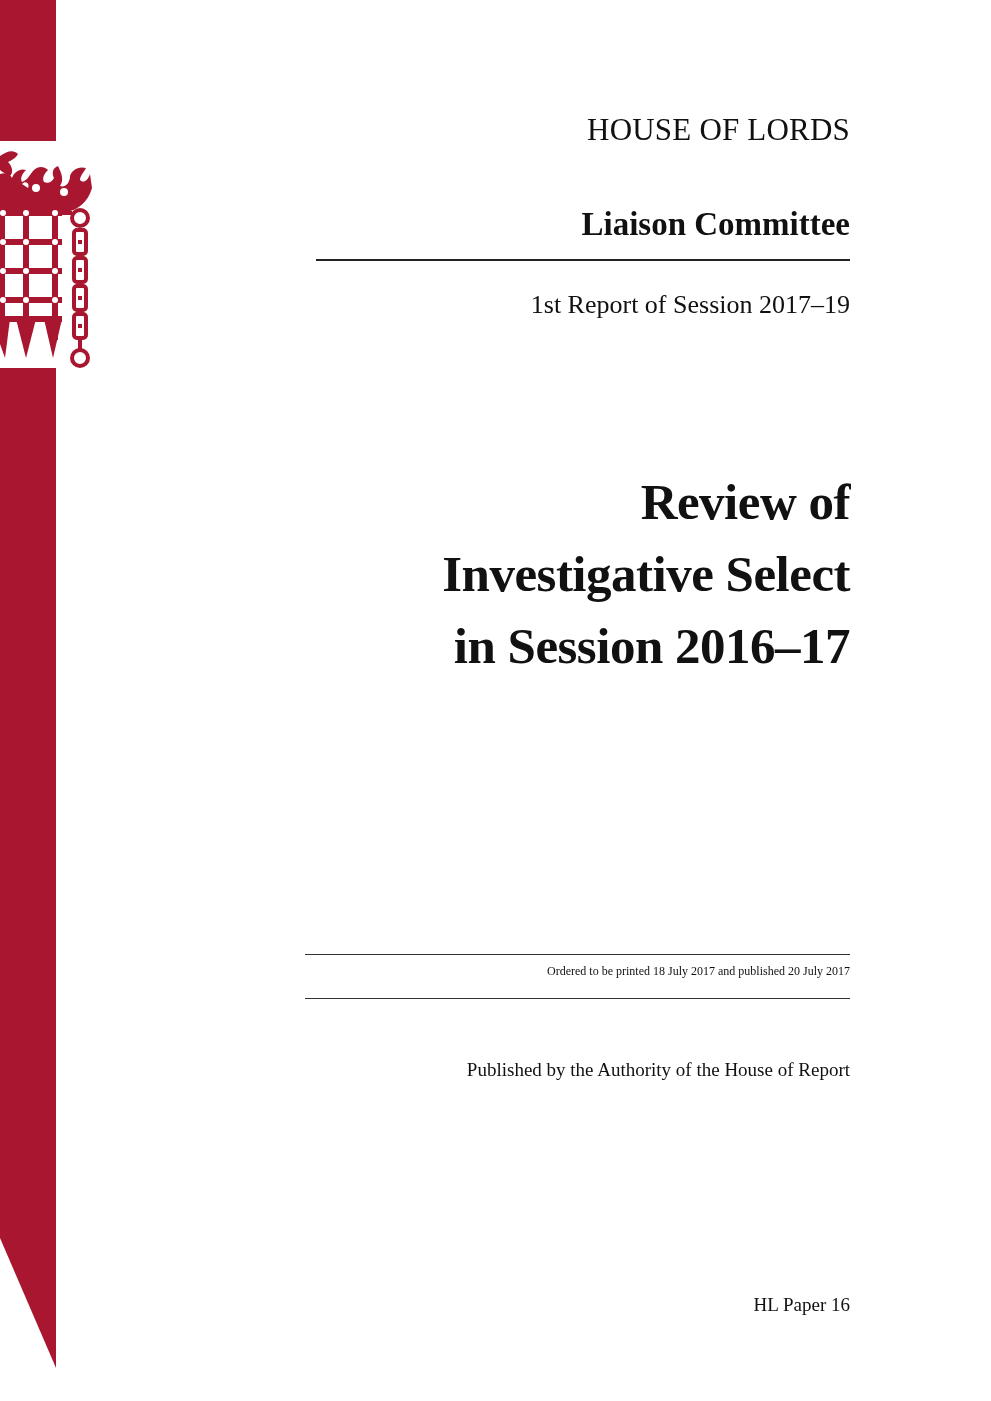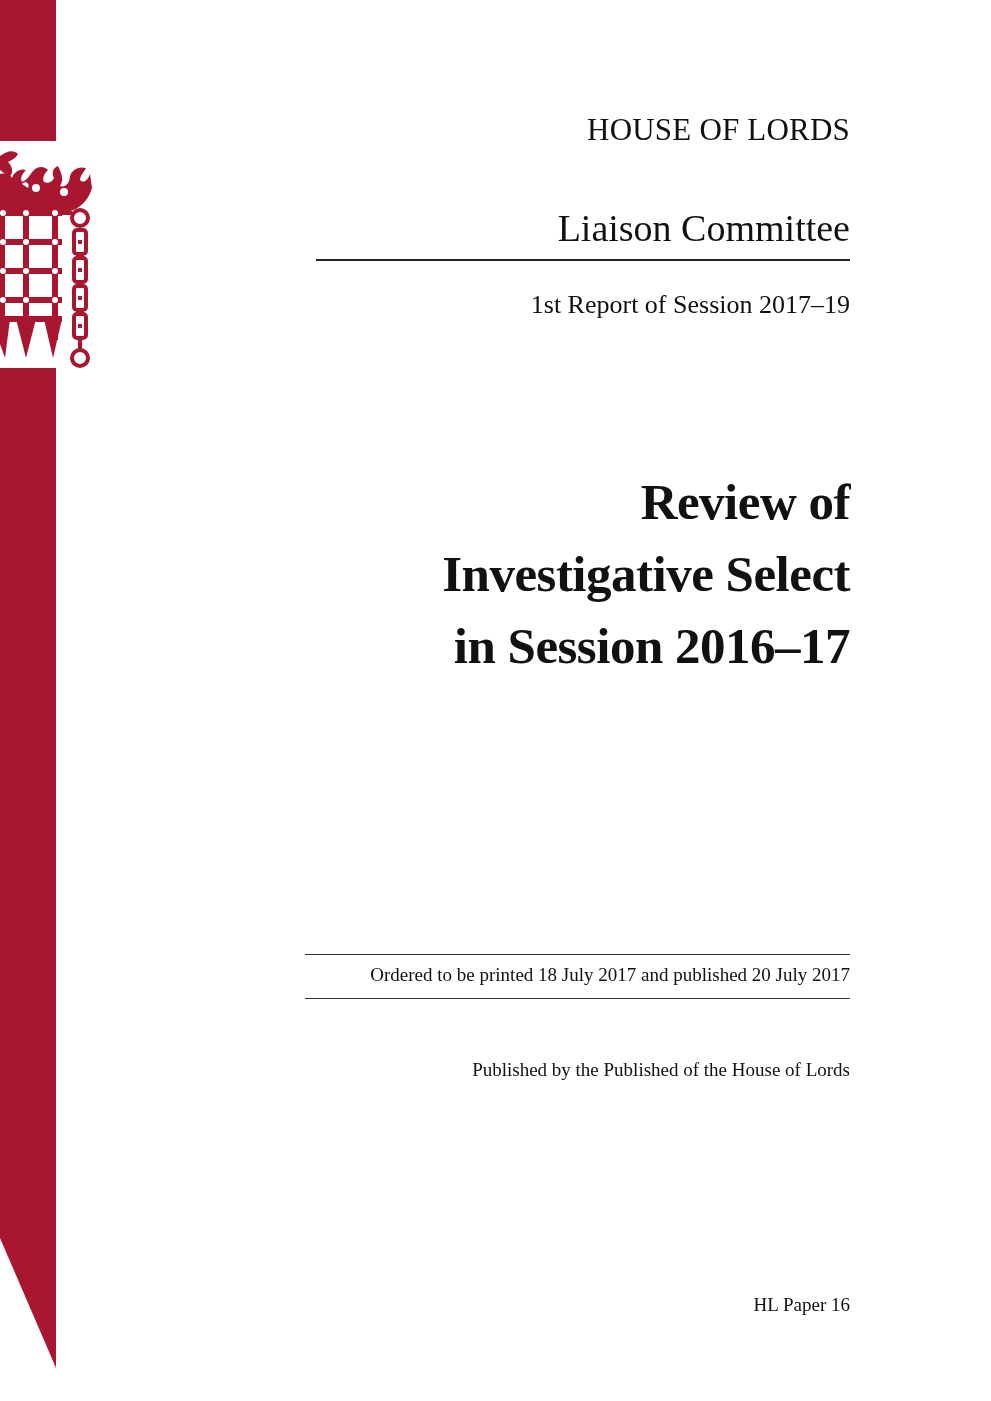--- a/index.html
+++ b/index.html
@@ -8,32 +8,32 @@
     background: #ffffff; color: #111111;
     font-family: "Liberation Serif", "DejaVu Serif", serif;
   }
   .band-top { position: absolute; left: 0; top: 0; width: 56px; height: 141px; background: #A8172F; }
   .band-bottom { position: absolute; left: 0; top: 368px; width: 56px; height: 1000px; }
   .band-bottom svg { display: block; }
   .logo { position: absolute; left: 0; top: 144px; width: 96px; height: 232px; }
 
   .right { position: absolute; right: 141px; text-align: right; white-space: nowrap; }
   .house { top: 112px; font-size: 31px; letter-spacing: 0.2px; }
-  .committee { top: 206px; font-size: 38px; }
+  .committee { top: 206px; font-size: 33px; font-weight: bold; }
   .rule1 { position: absolute; left: 316px; width: 534px; top: 259px; height: 2px; background: #222; }
   .session { top: 290px; font-size: 26px; }
 
   .title {
     position: absolute; right: 141px; top: 466px; width: 700px; text-align: right;
     font-weight: bold; font-size: 51px; line-height: 72px; letter-spacing: -0.5px;
   }
   .title div { white-space: nowrap; }
 
   .rule2 { position: absolute; left: 305px; width: 545px; top: 954px; height: 1px; background: #333; }
-  .ordered { top: 964px; font-size: 19px; }
+  .ordered { top: 964px; font-size: 12px; }
   .rule3 { position: absolute; left: 305px; width: 545px; top: 998px; height: 1px; background: #333; }
   .published { top: 1059px; font-size: 19px; }
   .paper { top: 1294px; font-size: 19px; }
 </style>
 </head>
 <body>
 
 <div class="band-top"></div>
 
 <div class="logo">
@@ -103,14 +103,14 @@
 
 <div class="title">
   <div>Review of</div>
   <div>Investigative Select</div>
   <div>in Session 2016–17</div>
 </div>
 
 <div class="rule2"></div>
 <div class="right ordered">Ordered to be printed 18 July 2017 and published 20 July 2017</div>
 <div class="rule3"></div>
-<div class="right published">Published by the Published of the House of Lords</div>
+<div class="right published">Published by the Authority of the House of Report</div>
 <div class="right paper">HL Paper 16</div>
 
 </body></html>

